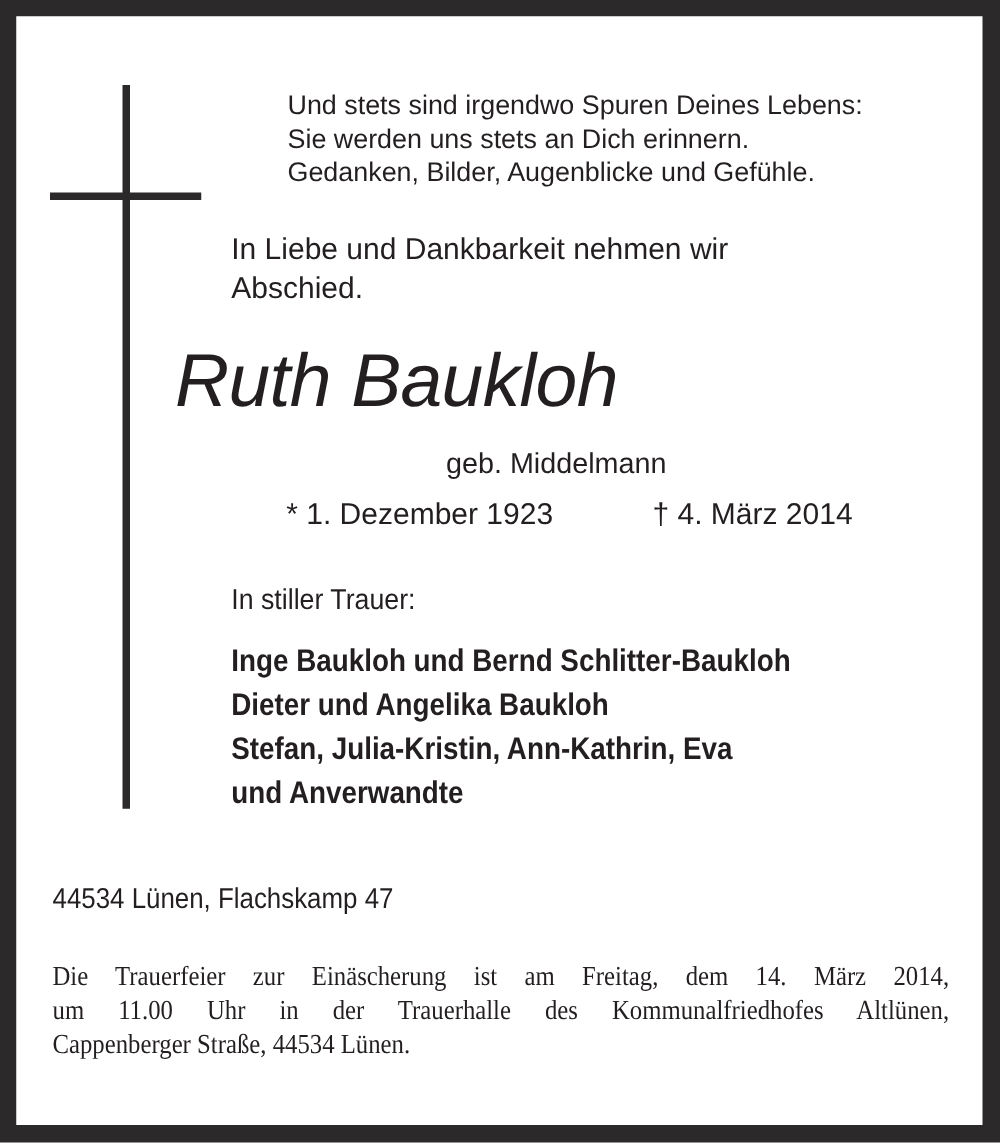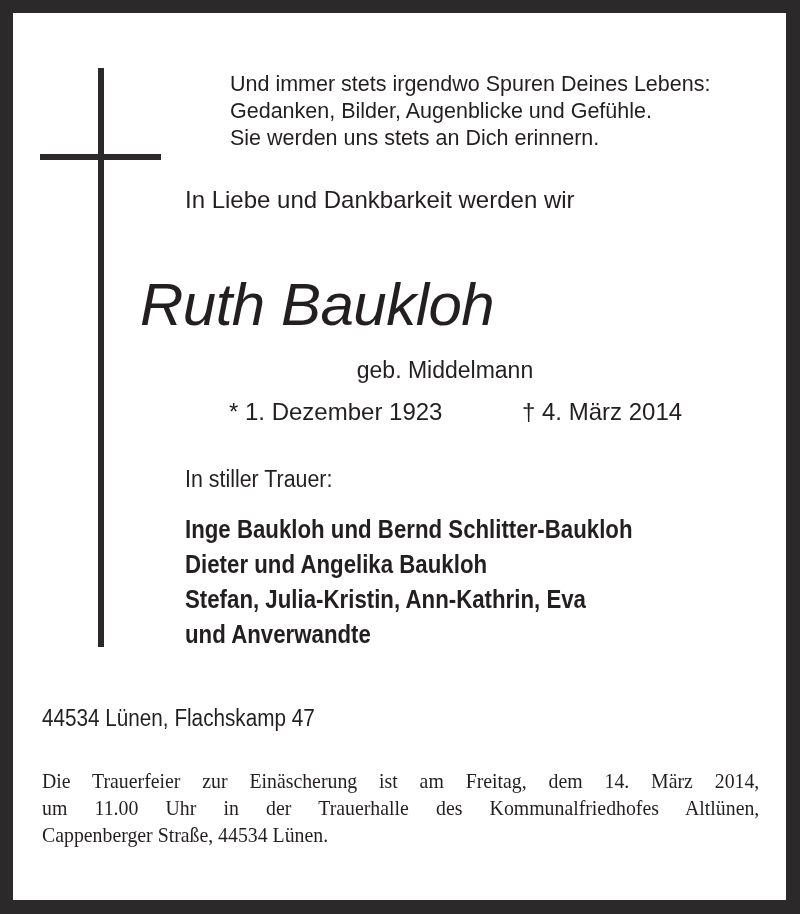--- a/index.html
+++ b/index.html
@@ -96,27 +96,28 @@
   </style>
 </head>
 <body>
 
 <div class="sheet"></div>
 
 <div class="cross-v"></div>
 <div class="cross-h"></div>
 
 <div class="txt poem">
-  <div>Und immer stets irgendwo Spuren Deines Lebens:</div>
+  <div>Und stets sind irgendwo Spuren Deines Lebens:</div>
+  <div>Sie werden uns stets an Dich erinnern.</div>
   <div>Gedanken, Bilder, Augenblicke und Gefühle.</div>
-  <div>Sie werden uns stets an Dich erinnern.</div>
 </div>
 
 <div class="txt intro">
-  <div>In Liebe und Dankbarkeit werden wir</div>
+  <div>In Liebe und Dankbarkeit nehmen wir</div>
+  <div>Abschied.</div>
 </div>
 
 <div class="txt name">Ruth Baukloh</div>
 
 <div class="txt birthname">geb. Middelmann</div>
 
 <div class="txt born">* 1. Dezember 1923</div>
 <div class="txt died">† 4. März 2014</div>
 
 <div class="txt mourning">In stiller Trauer:</div>

